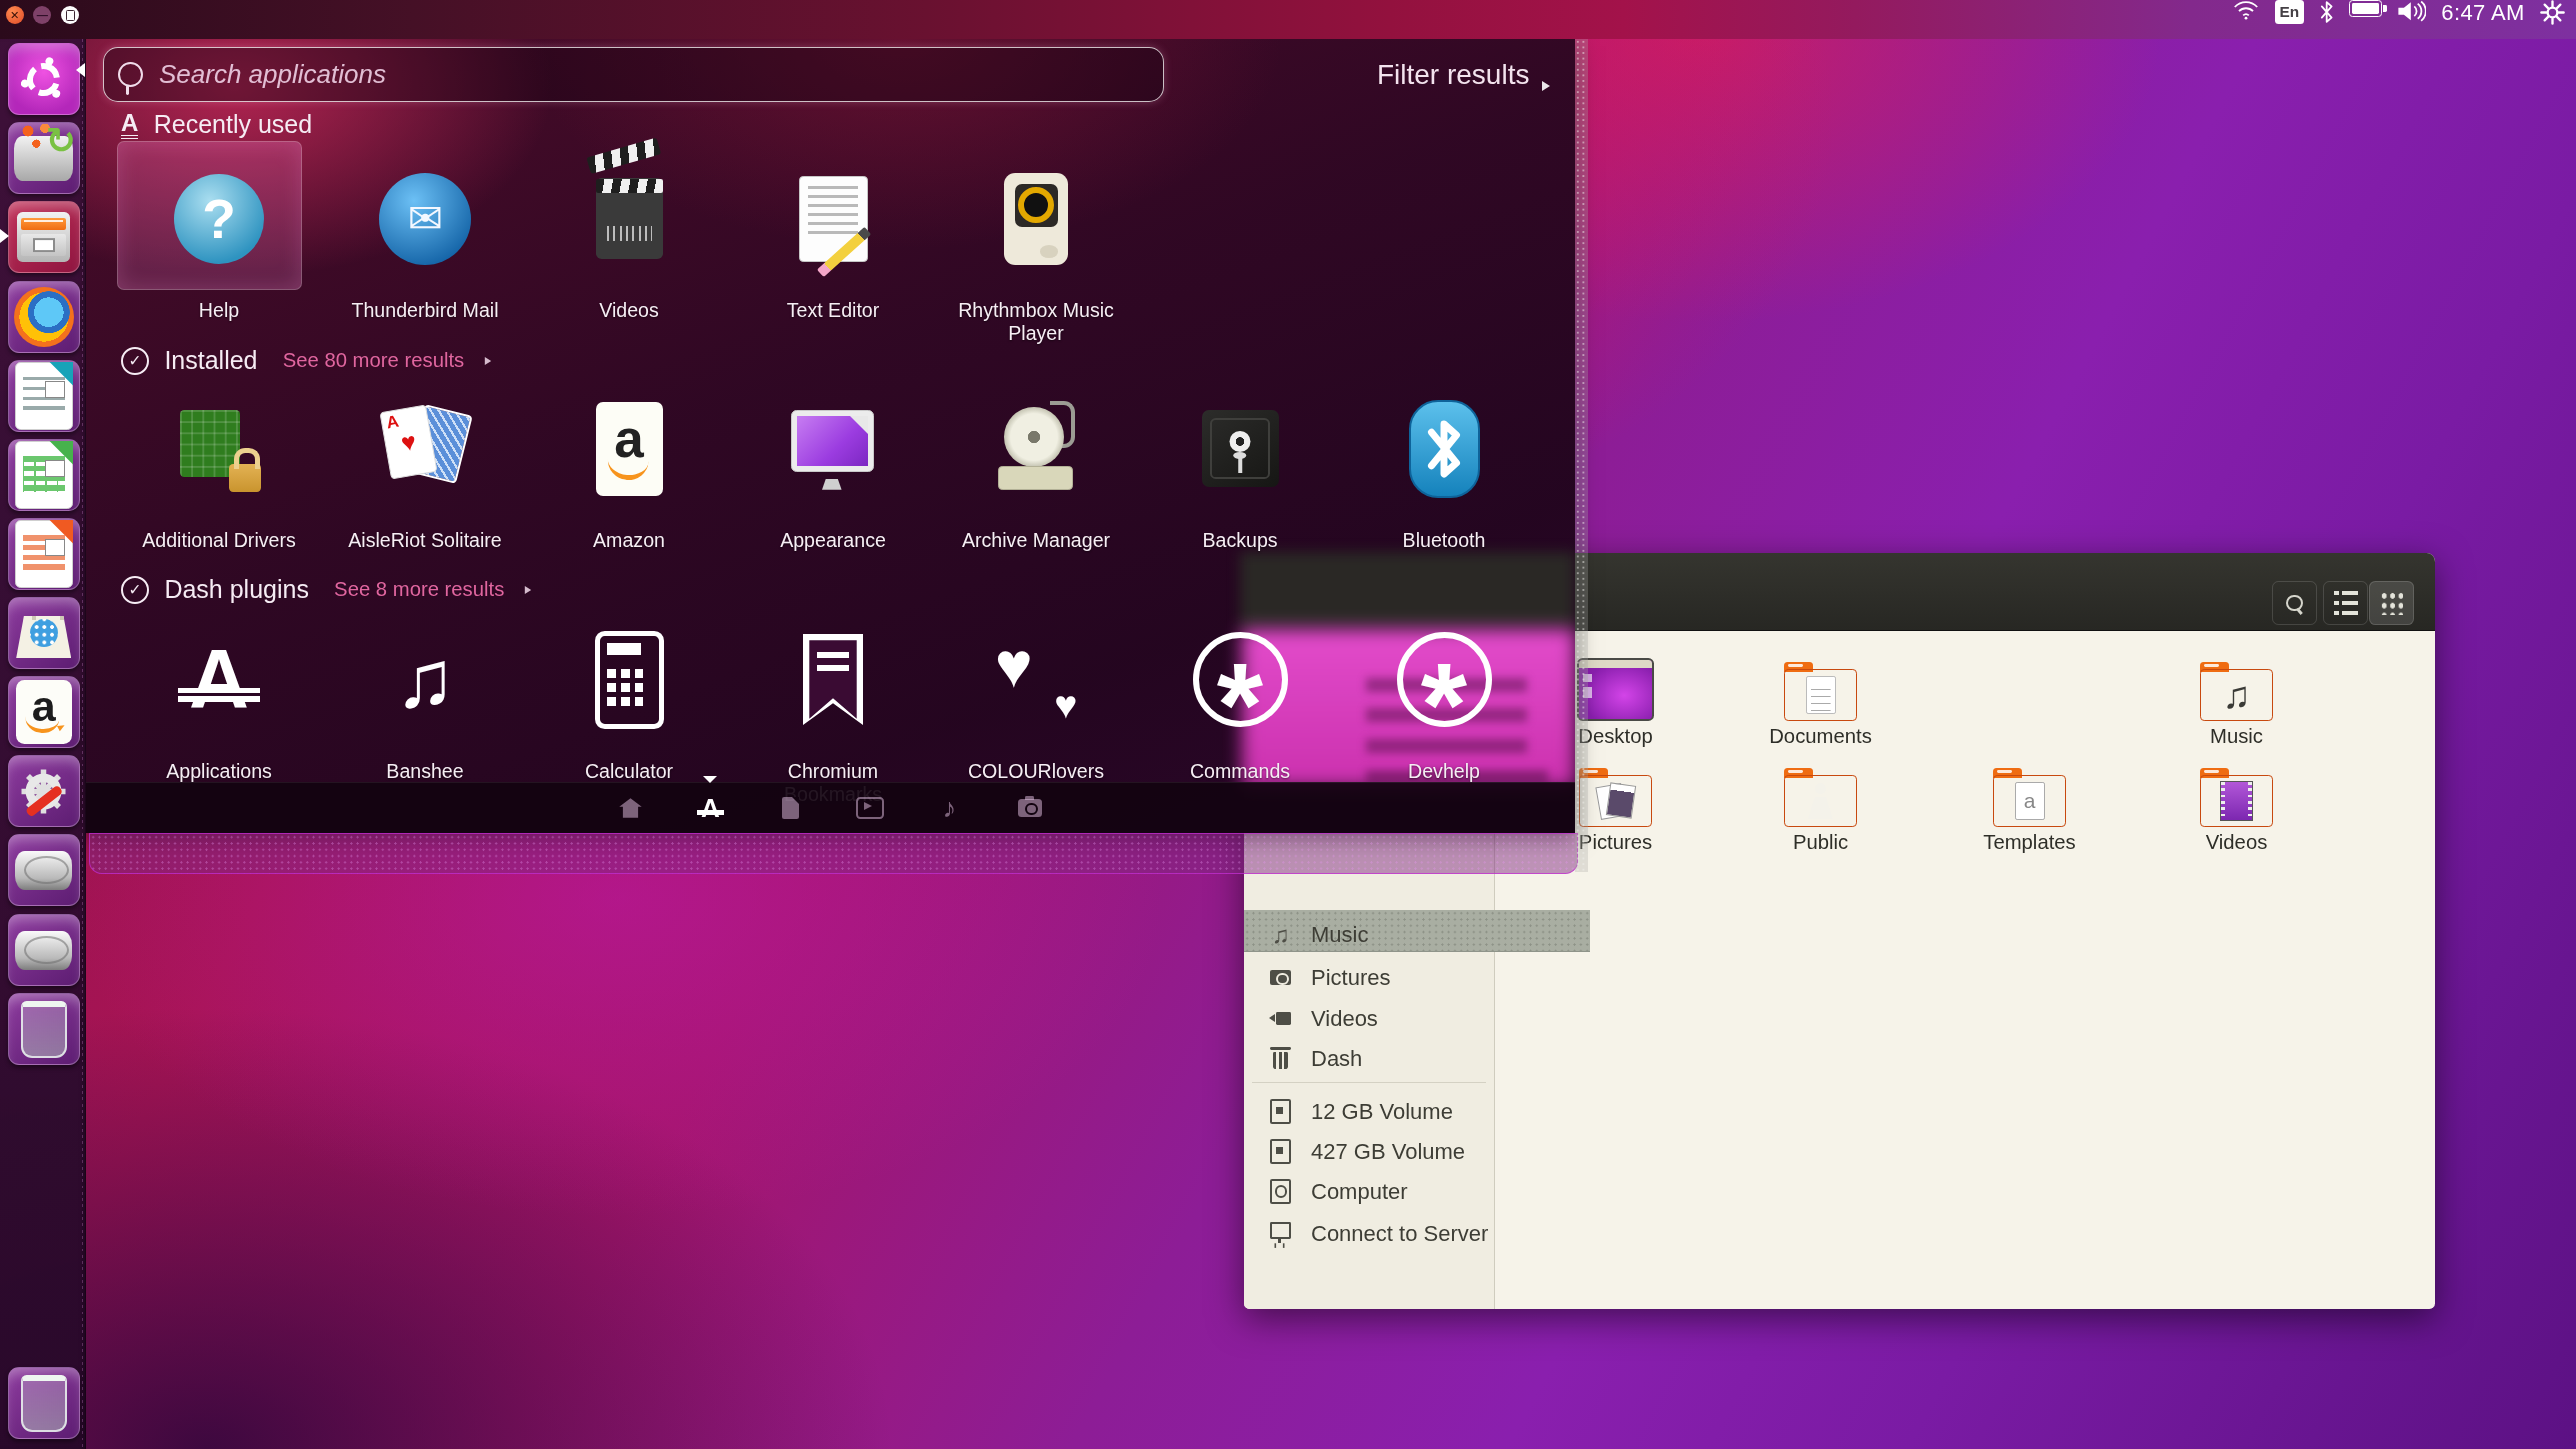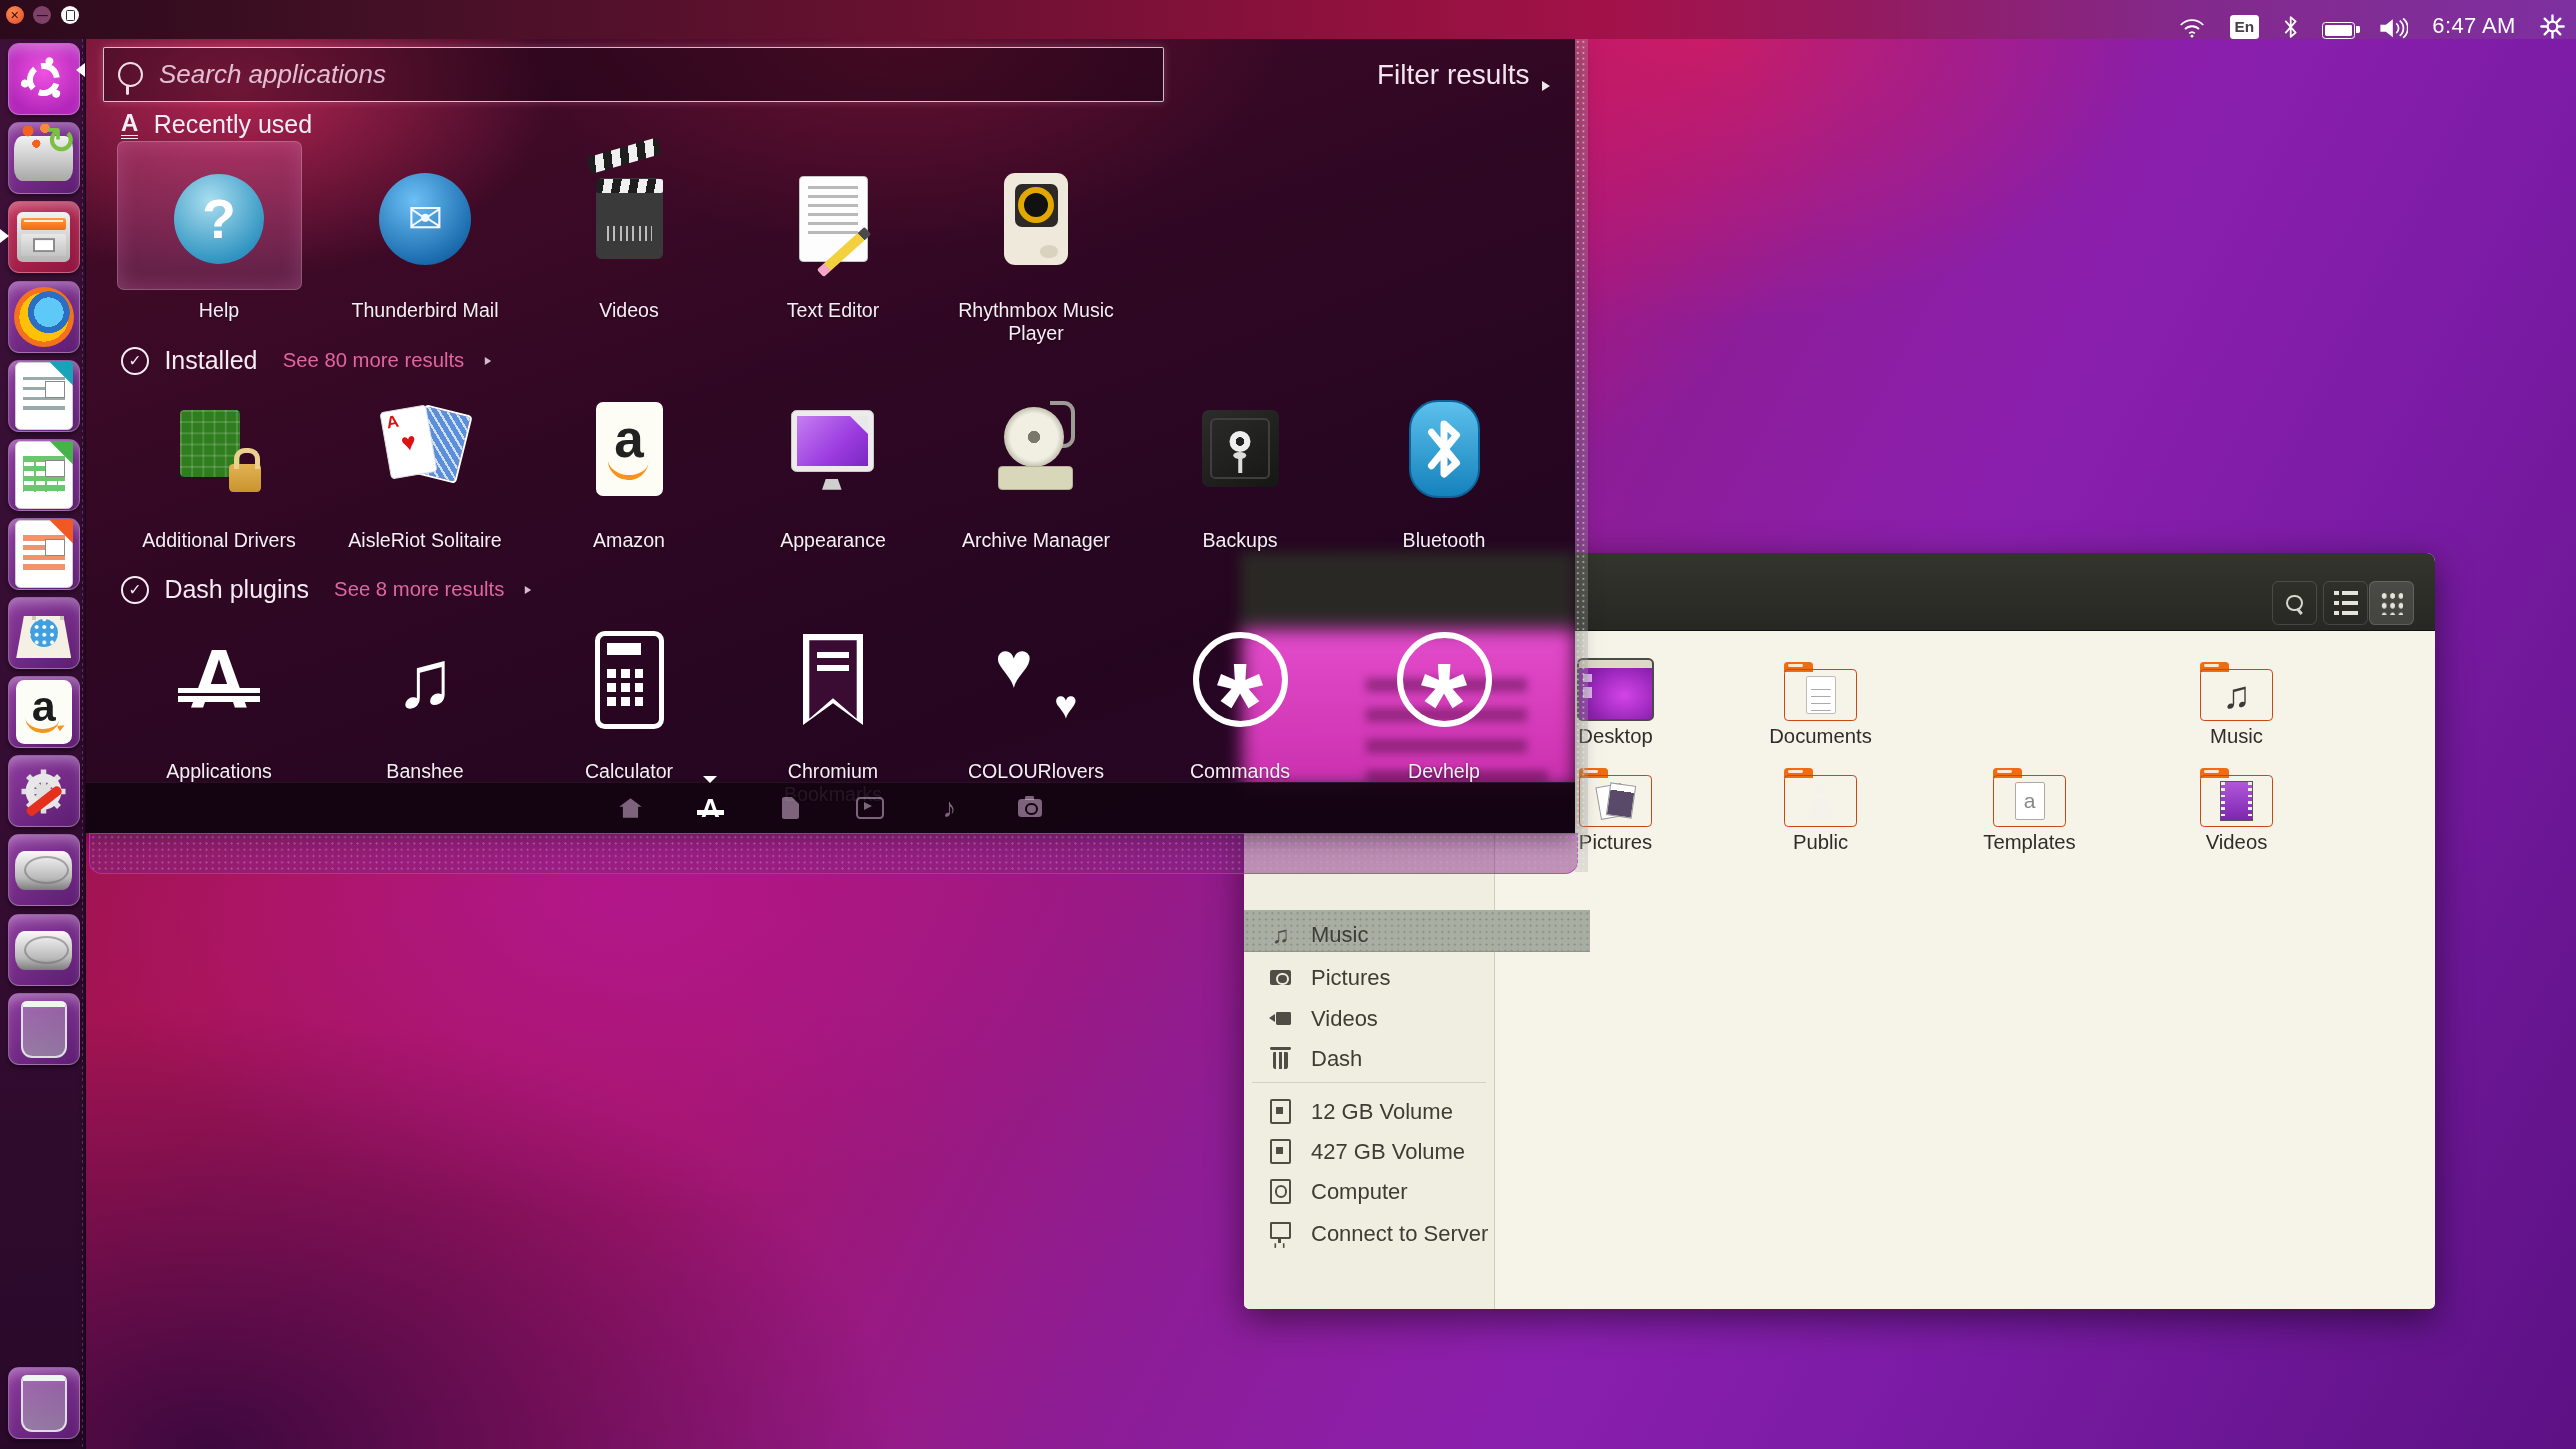--- a/index.html
+++ b/index.html
@@ -15,21 +15,21 @@
   
   #topbar{left:0;top:0;width:2576px;height:39px;z-index:70;
     background:linear-gradient(90deg,#2b0a1b,#451026 16%,#691130 36%,#93113e 54%,#a3124a 63%,#941a5e 72%,#83298c 85%,#7e30a0 100%);}
   .wbtns{left:5.6px;top:6.3px;display:flex;gap:9.8px;align-items:center;}
   .wbtn{width:18px;height:18px;border-radius:50%;display:flex;align-items:center;justify-content:center;
     font-size:11.2px;font-weight:bold;color:#3a1208;}
   .wbtn.close{background:radial-gradient(circle at 35% 30%,#ff8a50,#df4b28);}
   .wbtn.min{background:#7e4168;color:#2e0d26;}
   .wbtn.max{background:#fdfdfd;}
   .wbtn.max i{width:7px;height:9px;border:1.8px solid #3a2430;border-radius:1.4px;}
-  #tray{right:11.2px;top:0;height:39px;display:flex;align-items:flex-end;gap:24px;color:#fff;z-index:71;}
+  #tray{right:11.2px;top:0;height:39px;display:flex;align-items:flex-start;gap:15px;color:#fff;z-index:71;}
   .kbd-en{background:#fff;border-radius:3.5px;width:29px;height:24px;display:flex;align-items:center;justify-content:center;
     color:#454045;font-weight:bold;font-size:15.4px;}
   .battery{width:31px;height:15.4px;border:1.8px solid #fff;border-radius:3.5px;position:relative;}
   .battery i{position:absolute;inset:2.1px;background:#fff;border-radius:1.4px;}
   .battery u{position:absolute;right:-5.6px;top:3.5px;width:3.5px;height:7px;background:#fff;border-radius:0 1.4px 1.4px 0;}
   .time{font-size:22px;letter-spacing:0.4px;}
   
   #launcher{left:0;top:39px;width:85px;height:1410px;z-index:60;
     background:linear-gradient(180deg,rgba(58,16,56,.96),rgba(40,9,42,.97));
     border-right:0.7px solid rgba(0,0,0,.45);box-shadow:inset -4.2px 0 5.6px -2.8px rgba(0,0,0,.4);}
@@ -81,21 +81,21 @@
   
   #dash{left:85px;top:39px;width:1490px;height:794px;z-index:40;overflow:hidden;color:#f2e7ef;
     background:
       radial-gradient(490px 294px at 10% 6%, rgba(215,45,95,.75), rgba(215,45,95,0) 65%),
       radial-gradient(630px 350px at 55% 0%, rgba(150,25,60,.45), rgba(150,25,60,0) 60%),
       linear-gradient(160deg, rgba(72,12,40,.97), rgba(44,7,34,.975) 45%, rgba(34,5,30,.98) 75%, rgba(40,6,40,.98));
     box-shadow:0 5.6px 21px rgba(0,0,0,.5);}
   .blur-toolbar{left:1155px;top:513px;width:335px;height:78px;background:#2b2b26;filter:blur(6.3px);opacity:.92;}
   .blur-body{left:1157px;top:590px;width:333px;height:158px;background:linear-gradient(180deg,#f753dd,#dd35bd);filter:blur(9px);opacity:.9;}
   .smudge{left:1281px;width:161px;height:14px;background:rgba(70,8,60,.45);filter:blur(4.2px);}
-  #searchbar{left:18px;top:8.4px;width:1031px;height:53px;border:1.4px solid rgba(255,255,255,.75);border-radius:2px;
+  #searchbar{left:18px;top:8.4px;width:1031px;height:53px;border:1.4px solid rgba(255,255,255,.75);border-radius:15px;
     background:rgba(20,2,16,.42);display:flex;align-items:center;padding:0 14px;box-shadow:0 0 8.4px rgba(255,180,220,.25);}
   .mag{width:21px;height:21px;border:2.5px solid #f0dcea;border-radius:50%;position:relative;margin-right:14px;flex:0 0 auto;}
   .mag:after{content:"";position:absolute;left:6.3px;top:21px;width:2.5px;height:9.8px;background:#f0dcea;border-radius:1.4px;}
   #search-input{flex:1;background:transparent;border:none;outline:none;color:#fff;font-size:26px;font-style:italic;
     font-family:"Liberation Sans",sans-serif;}
   #search-input::placeholder{color:#e9c8dd;opacity:.95;}
   #filter{right:25px;top:19.6px;font-size:28px;color:#f3e3ee;display:flex;gap:12.6px;align-items:flex-end;cursor:pointer;}
   .tri-r{width:0;height:0;border-left:8.4px solid #fff;border-top:5.6px solid transparent;border-bottom:5.6px solid transparent;opacity:.9;}
   .hdr{display:flex;align-items:center;gap:15.4px;font-size:25px;font-weight:400;color:#f6ecf4;}
   .hdr .chk{width:24px;height:24px;border:2.1px solid #f6ecf4;border-radius:50%;display:flex;align-items:center;justify-content:center;font-size:15.4px;}

